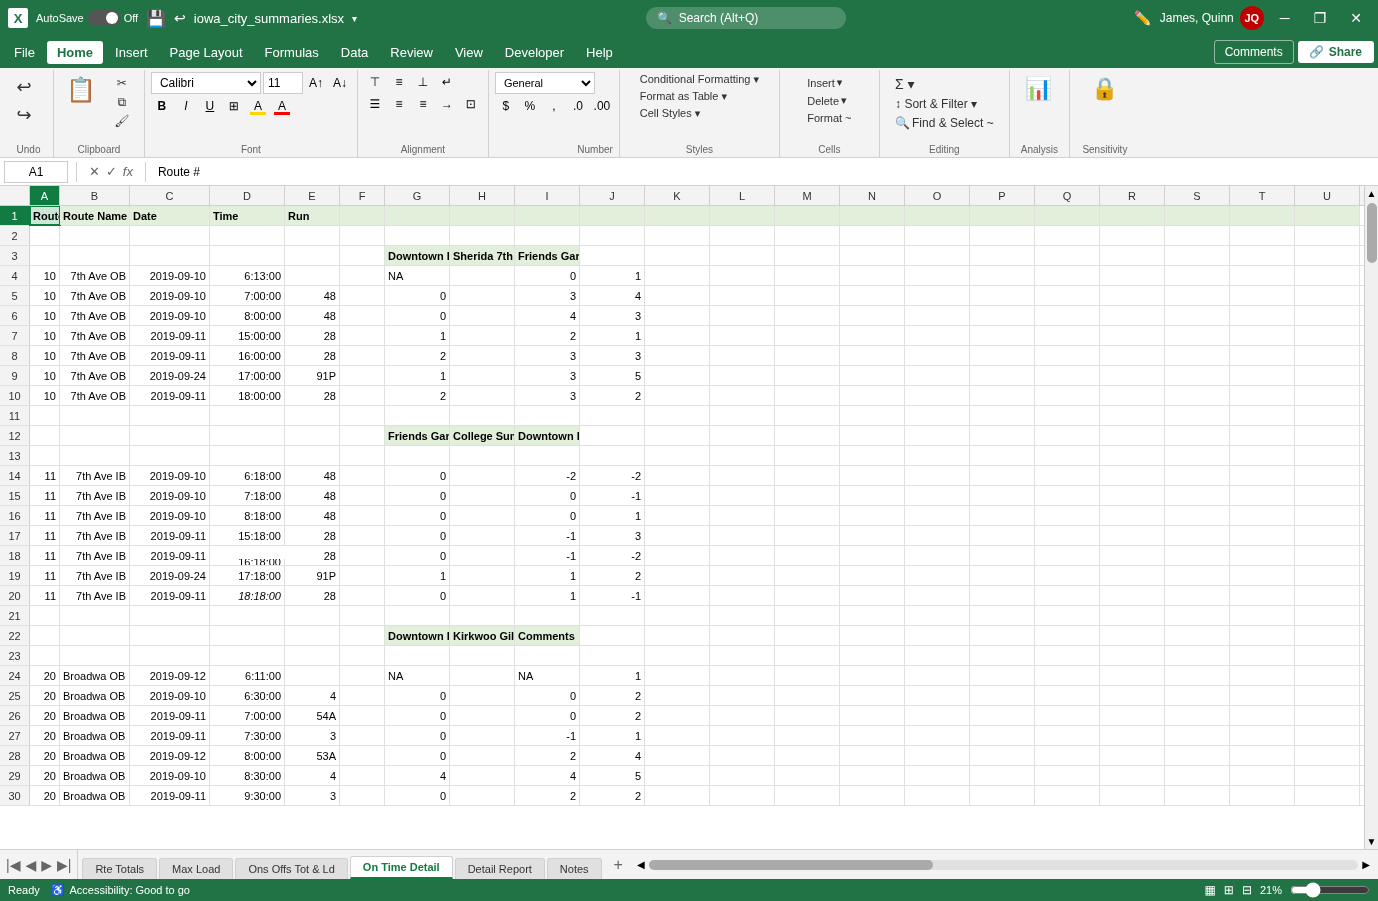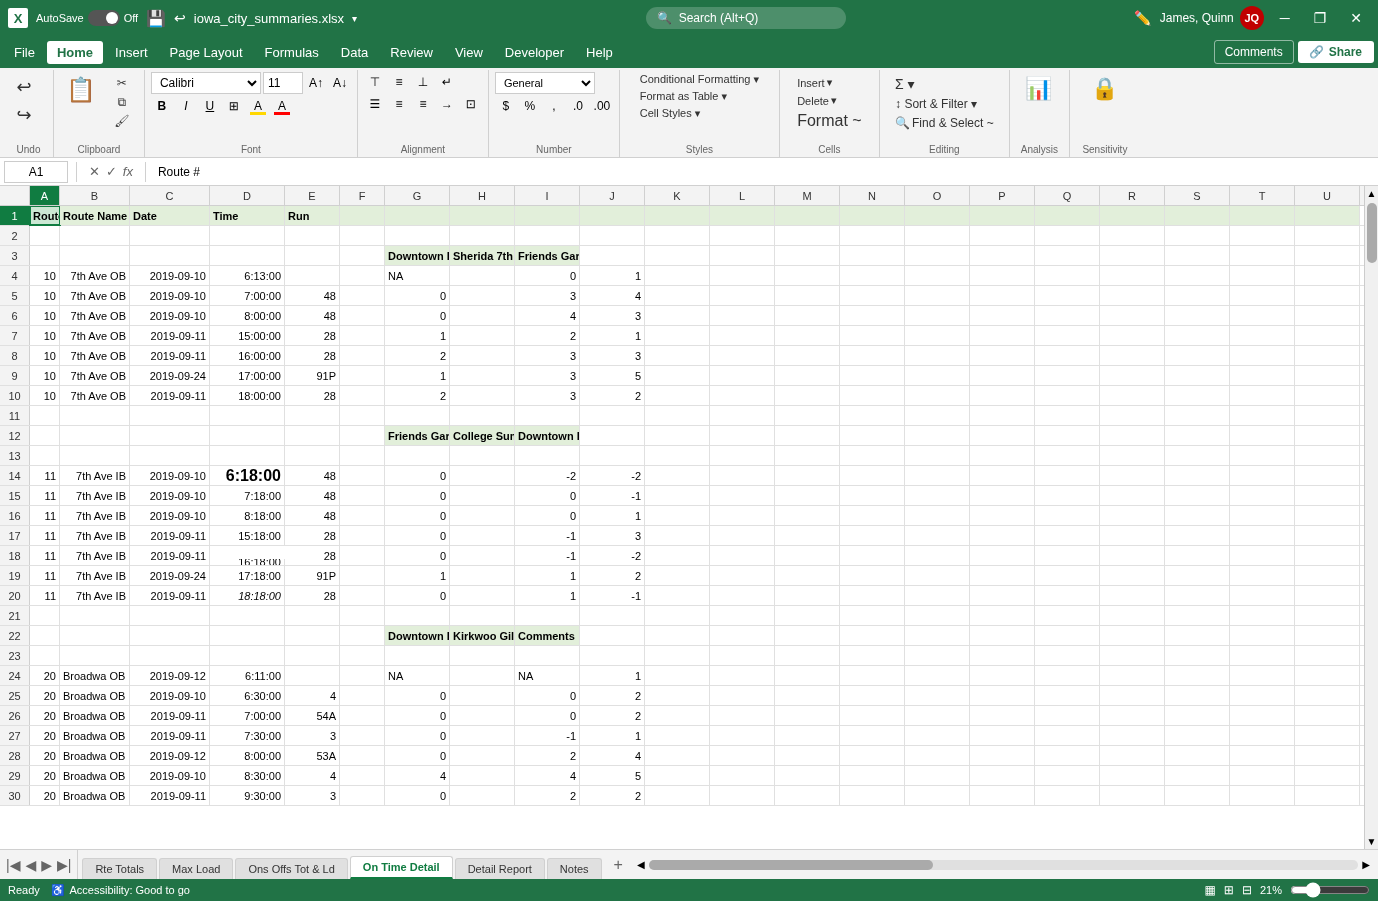--- a/index.html
+++ b/index.html
@@ -208,21 +208,21 @@
         <button class="fmt-btn">☰</button>
         <button class="fmt-btn">≡</button>
         <button class="fmt-btn">≡</button>
         <button class="fmt-btn">→</button>
         <button class="fmt-btn">⊡</button>
       </div>
     </div>
     <div class="ribbon-label">Alignment</div>
   </div>
 
-  <div class="ribbon-group" style="padding:0 6px; min-width:110px;">
+  <div class="ribbon-group" style="padding:0 6px; min-width:110px;align-items:flex-end;">
     <div class="ribbon-top" style="display:flex; flex-direction:column; gap:2px; padding:2px 0;">
       <select class="number-fmt">
         <option>General</option>
       </select>
       <div class="rb-row">
         <button class="fmt-btn">$</button>
         <button class="fmt-btn">%</button>
         <button class="fmt-btn">,</button>
         <button class="fmt-btn">.0</button>
         <button class="fmt-btn">.00</button>
@@ -250,21 +250,21 @@
     <div class="ribbon-top" style="display:flex; gap:4px; padding:4px 0; align-items:flex-start;">
       <div class="rb-col">
         <button class="rb-btn" style="font-size:11px; flex-direction:row; gap:2px;">
           <span>Insert</span>
             <span>▾</span>
         </button>
         <button class="rb-btn" style="font-size:11px; flex-direction:row; gap:2px;">
           <span>Delete</span>
             <span>▾</span>
         </button>
-        <button class="rb-btn" style="font-size:16px; flex-direction:row; gap:2px;text-align:center;">
+        <button class="rb-btn" style="font-size:11px; flex-direction:row; gap:2px;text-align:center;">
           <span>Format ~</span>
         </button>
       </div>
     </div>
     <div class="ribbon-label">Cells</div>
   </div>
 
   <div class="ribbon-group" style="padding:0 6px; min-width:130px;">
     <div class="ribbon-top" style="display:flex; gap:4px; padding:4px 0; align-items:flex-start;">
       <div class="rb-col">
@@ -644,21 +644,21 @@
             <div style="width: 65px; min-width: 65px; border-right: 1px solid rgb(224, 224, 224); font-size: 11px; padding: 0px 3px; display: flex; align-items: center; overflow: hidden; white-space: nowrap; cursor: cell; color: rgb(0, 0, 0);"></div>
             <div style="width: 65px; min-width: 65px; border-right: 1px solid rgb(224, 224, 224); font-size: 11px; padding: 0px 3px; display: flex; align-items: center; overflow: hidden; white-space: nowrap; cursor: cell; color: rgb(0, 0, 0);"></div>
             <div style="width: 65px; min-width: 65px; border-right: 1px solid rgb(224, 224, 224); font-size: 11px; padding: 0px 3px; display: flex; align-items: center; overflow: hidden; white-space: nowrap; cursor: cell; color: rgb(0, 0, 0);"></div>
             <div style="width: 65px; min-width: 65px; border-right: 1px solid rgb(224, 224, 224); font-size: 11px; padding: 0px 3px; display: flex; align-items: center; overflow: hidden; white-space: nowrap; cursor: cell; color: rgb(0, 0, 0);"></div>
           </div>
           <div class="grid-row" style="display: flex; height: 20px; border-bottom: 1px solid rgb(224, 224, 224);">
             <div class="row-num" style="width: 30px; min-width: 30px; border-right: 1px solid rgb(208, 208, 208); font-size: 11px; text-align: center; display: flex; align-items: center; justify-content: center; background: rgb(243, 243, 243); color: rgb(51, 51, 51); user-select: none;">14</div>
             <div style="width: 30px; min-width: 30px; border-right: 1px solid rgb(224, 224, 224); font-size: 11px; padding: 0px 3px; display: flex; align-items: center; overflow: hidden; white-space: nowrap; cursor: cell; color: rgb(0, 0, 0); justify-content: flex-end;">11</div>
             <div style="width: 70px; min-width: 70px; border-right: 1px solid rgb(224, 224, 224); font-size: 11px; padding: 0px 3px; display: flex; align-items: center; overflow: hidden; white-space: nowrap; cursor: cell; color: rgb(0, 0, 0); justify-content: flex-end;">7th Ave IB</div>
             <div style="width: 80px; min-width: 80px; border-right: 1px solid rgb(224, 224, 224); font-size: 11px; padding: 0px 3px; display: flex; align-items: center; overflow: hidden; white-space: nowrap; cursor: cell; color: rgb(0, 0, 0); justify-content: flex-end;">2019-09-10</div>
-            <div style="width: 75px; min-width: 75px; border-right: 1px solid rgb(224, 224, 224); font-size: 16px; padding: 0px 3px; display: flex; align-items: center; overflow: hidden; white-space: nowrap; cursor: cell; color: rgb(0, 0, 0); justify-content: flex-end; font-weight: bold;">6:18:00</div>
+            <div style="width: 75px; min-width: 75px; border-right: 1px solid rgb(224, 224, 224); font-size: 11px; padding: 0px 3px; display: flex; align-items: center; overflow: hidden; white-space: nowrap; cursor: cell; color: rgb(0, 0, 0); justify-content: flex-end;">6:18:00</div>
             <div style="width: 55px; min-width: 55px; border-right: 1px solid rgb(224, 224, 224); font-size: 11px; padding: 0px 3px; display: flex; align-items: center; overflow: hidden; white-space: nowrap; cursor: cell; color: rgb(0, 0, 0); justify-content: flex-end;">48</div>
             <div style="width: 45px; min-width: 45px; border-right: 1px solid rgb(224, 224, 224); font-size: 11px; padding: 0px 3px; display: flex; align-items: center; overflow: hidden; white-space: nowrap; cursor: cell; color: rgb(0, 0, 0);"></div>
             <div style="width: 65px; min-width: 65px; border-right: 1px solid rgb(224, 224, 224); font-size: 11px; padding: 0px 3px; display: flex; align-items: center; overflow: hidden; white-space: nowrap; cursor: cell; color: rgb(0, 0, 0); justify-content: flex-end;">0</div>
             <div style="width: 65px; min-width: 65px; border-right: 1px solid rgb(224, 224, 224); font-size: 11px; padding: 0px 3px; display: flex; align-items: center; overflow: hidden; white-space: nowrap; cursor: cell; color: rgb(0, 0, 0);"></div>
             <div style="width: 65px; min-width: 65px; border-right: 1px solid rgb(224, 224, 224); font-size: 11px; padding: 0px 3px; display: flex; align-items: center; overflow: hidden; white-space: nowrap; cursor: cell; color: rgb(0, 0, 0); justify-content: flex-end;">-2</div>
             <div style="width: 65px; min-width: 65px; border-right: 1px solid rgb(224, 224, 224); font-size: 11px; padding: 0px 3px; display: flex; align-items: center; overflow: hidden; white-space: nowrap; cursor: cell; color: rgb(0, 0, 0); justify-content: flex-end;">-2</div>
             <div style="width: 65px; min-width: 65px; border-right: 1px solid rgb(224, 224, 224); font-size: 11px; padding: 0px 3px; display: flex; align-items: center; overflow: hidden; white-space: nowrap; cursor: cell; color: rgb(0, 0, 0);"></div>
             <div style="width: 65px; min-width: 65px; border-right: 1px solid rgb(224, 224, 224); font-size: 11px; padding: 0px 3px; display: flex; align-items: center; overflow: hidden; white-space: nowrap; cursor: cell; color: rgb(0, 0, 0);"></div>
             <div style="width: 65px; min-width: 65px; border-right: 1px solid rgb(224, 224, 224); font-size: 11px; padding: 0px 3px; display: flex; align-items: center; overflow: hidden; white-space: nowrap; cursor: cell; color: rgb(0, 0, 0);"></div>
             <div style="width: 65px; min-width: 65px; border-right: 1px solid rgb(224, 224, 224); font-size: 11px; padding: 0px 3px; display: flex; align-items: center; overflow: hidden; white-space: nowrap; cursor: cell; color: rgb(0, 0, 0);"></div>

